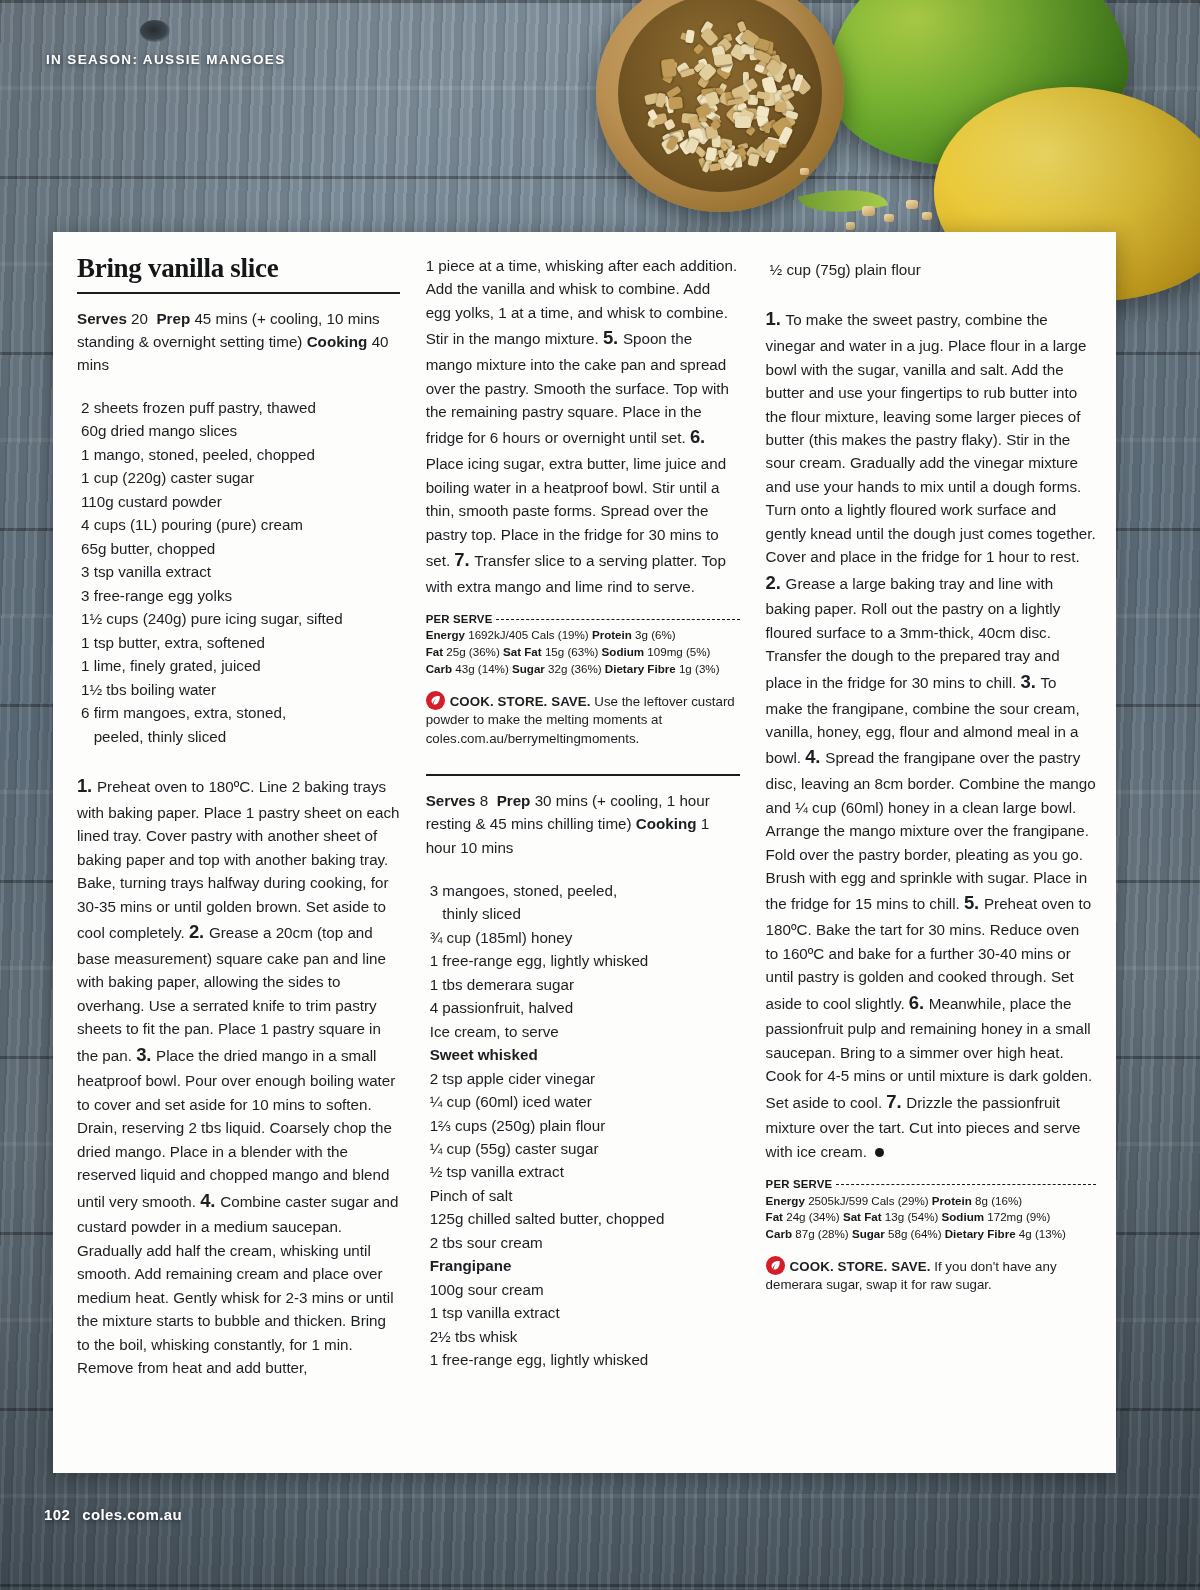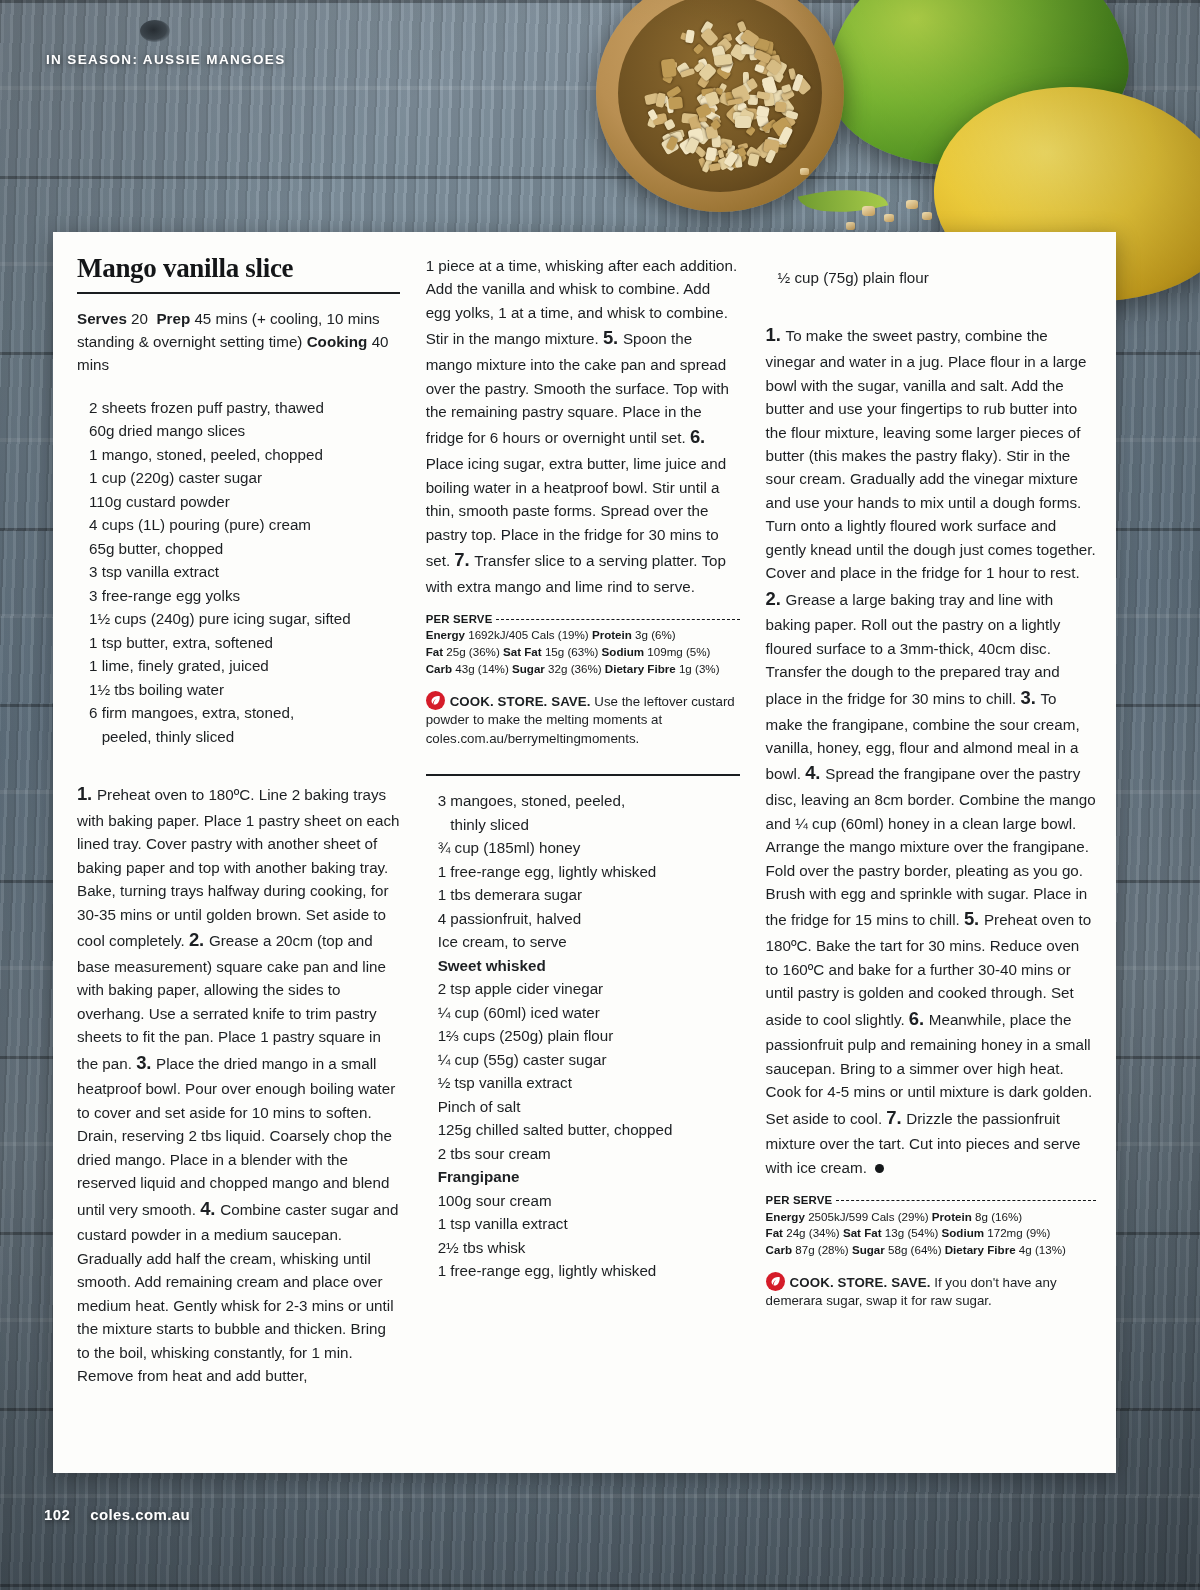--- a/index.html
+++ b/index.html
@@ -66,21 +66,21 @@
   #kicker{
     position:absolute;left:46px;top:52px;
     color:#fff;font-weight:bold;font-size:13.5px;letter-spacing:1.35px;
     text-shadow:0 1px 5px rgba(0,0,0,.55);
   }
   #footer{
     position:absolute;left:44px;top:1506px;
     color:#fff;font-weight:bold;font-size:15px;letter-spacing:.4px;
     text-shadow:0 1px 5px rgba(0,0,0,.55);
   }
-  #footer .pg{margin-right:20px;}
+  #footer .pg{margin-right:12px;}
 
   
   #panel{
     position:absolute;left:53px;top:232px;width:1063px;height:1241px;
     background:#fdfdfb;
     box-shadow:0 4px 22px rgba(0,0,0,.33);
   }
   #cols{
     position:absolute;left:24px;top:22px;right:20px;bottom:14px;
     display:flex;gap:0;
@@ -96,21 +96,21 @@
     color:#141618;letter-spacing:-.3px;margin:0 0 9px 0;
   }
   .rtitle.two{font-size:26.5px;}
   .rule{border-top:2.6px solid #1a1d20;margin:0 0 13px 0;}
 
   .meta{
     font-size:15.2px;line-height:1.52;color:#1c1f22;margin:0 0 20px 0;
   }
   .meta b{font-weight:bold;}
 
-  .ing{font-size:15.2px;line-height:1.545;color:#1c1f22;margin:12px;}
+  .ing{font-size:15.2px;line-height:1.545;color:#1c1f22;margin:4px;}
   .ing div{white-space:pre-wrap;}
   .ing .sub{font-weight:bold;}
   .gap{height:20px;}
 
   .steps{font-size:15.2px;line-height:1.545;color:#1c1f22;text-align:left;}
   .steps .n{font-weight:bold;font-size:18.5px;letter-spacing:-.2px;}
   .endot{display:inline-block;width:9px;height:9px;border-radius:50%;background:#15181a;vertical-align:middle;margin-left:4px;}
 
   
   .pserve{margin-top:13px;font-size:11.6px;line-height:1.44;color:#15181a;}
@@ -303,21 +303,21 @@
 <div id="kicker">IN SEASON: AUSSIE MANGOES</div>
 
 <div id="footer">
   <span class="pg">102</span><span>coles.com.au</span>
 </div>
 
 <div id="panel">
   <div id="cols">
 
     <div class="col c1">
-      <h1 class="rtitle">Mango vanilla slice</h1>
+      <h1 class="rtitle">Bring vanilla slice</h1>
       <div class="rule"></div>
       <div class="meta">
         <b>Serves</b>
         <span>20</span>&nbsp;
         <b>Prep</b>
         <span>45 mins (+ cooling, 10 mins standing &amp; overnight setting time)</span>
         <b>Cooking</b>
         <span>40 mins</span>
       </div>
       <div class="ing" id="r1-ing">
@@ -361,20 +361,28 @@
           <svg width="13" height="13" viewBox="0 0 13 13">
               <path d="M10.6 2.1C8 1.4 4.6 2.6 3.1 5.1c-1 1.7-.6 3.6.6 4.6.3-1.9 1.5-3.9 3.2-5-1.2 1.4-2.2 3.4-2.4 5.6 1.6.7 3.5.1 4.6-1.5 1.5-2.3 1.9-5 1.5-6.7z" fill="#fff"></path>
             </svg>
         </span><b>COOK. STORE. SAVE.</b>
         <span>Use the leftover custard powder to make the melting moments at coles.com.au/berrymeltingmoments.</span>
       </div>
 
       <div style="height:26px"></div>
 
       <div class="rule"></div>
+      <div class="meta">
+        <b>Serves</b>
+        <span>8</span>&nbsp;
+        <b>Prep</b>
+        <span>30 mins (+ cooling, 1 hour resting &amp; 45 mins chilling time)</span>
+        <b>Cooking</b>
+        <span>1 hour 10 mins</span>
+      </div>
       <div class="ing" id="r2-ing">
           <div>3 mangoes, stoned, peeled,
    thinly sliced</div>
           <div>¾ cup (185ml) honey</div>
           <div>1 free-range egg, lightly whisked</div>
           <div>1 tbs demerara sugar</div>
           <div>4 passionfruit, halved</div>
           <div>Ice cream, to serve</div>
           <div class="sub">Sweet whisked</div>
           <div>2 tsp apple cider vinegar</div>

